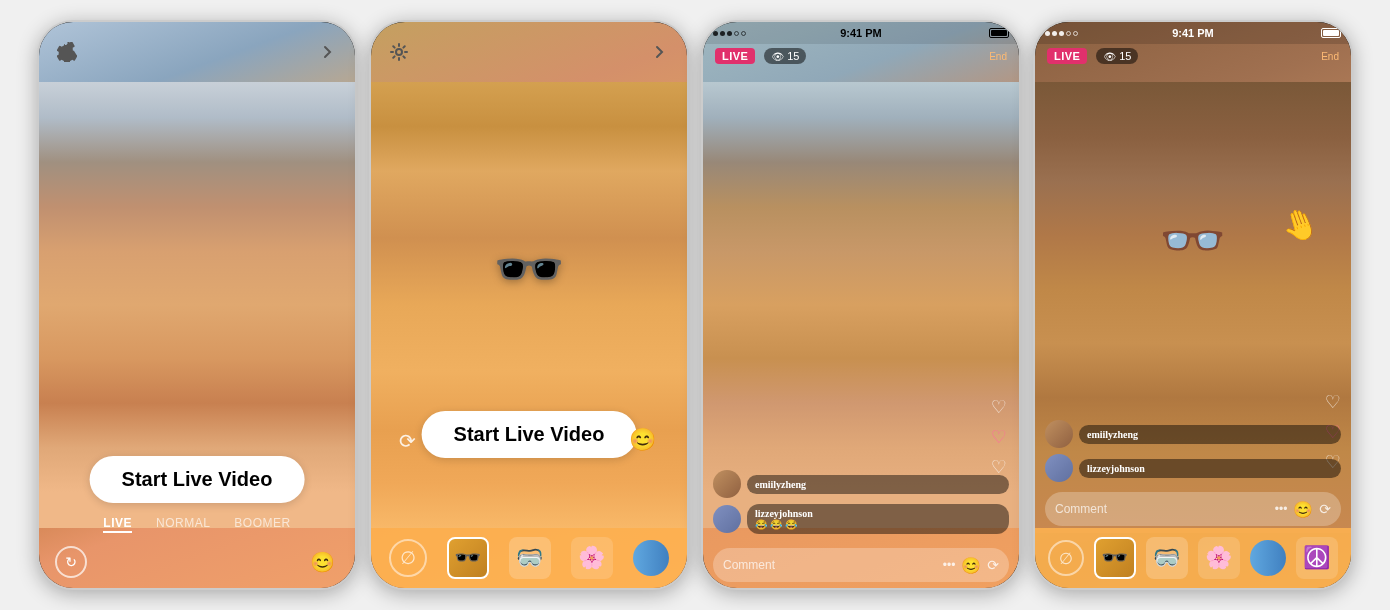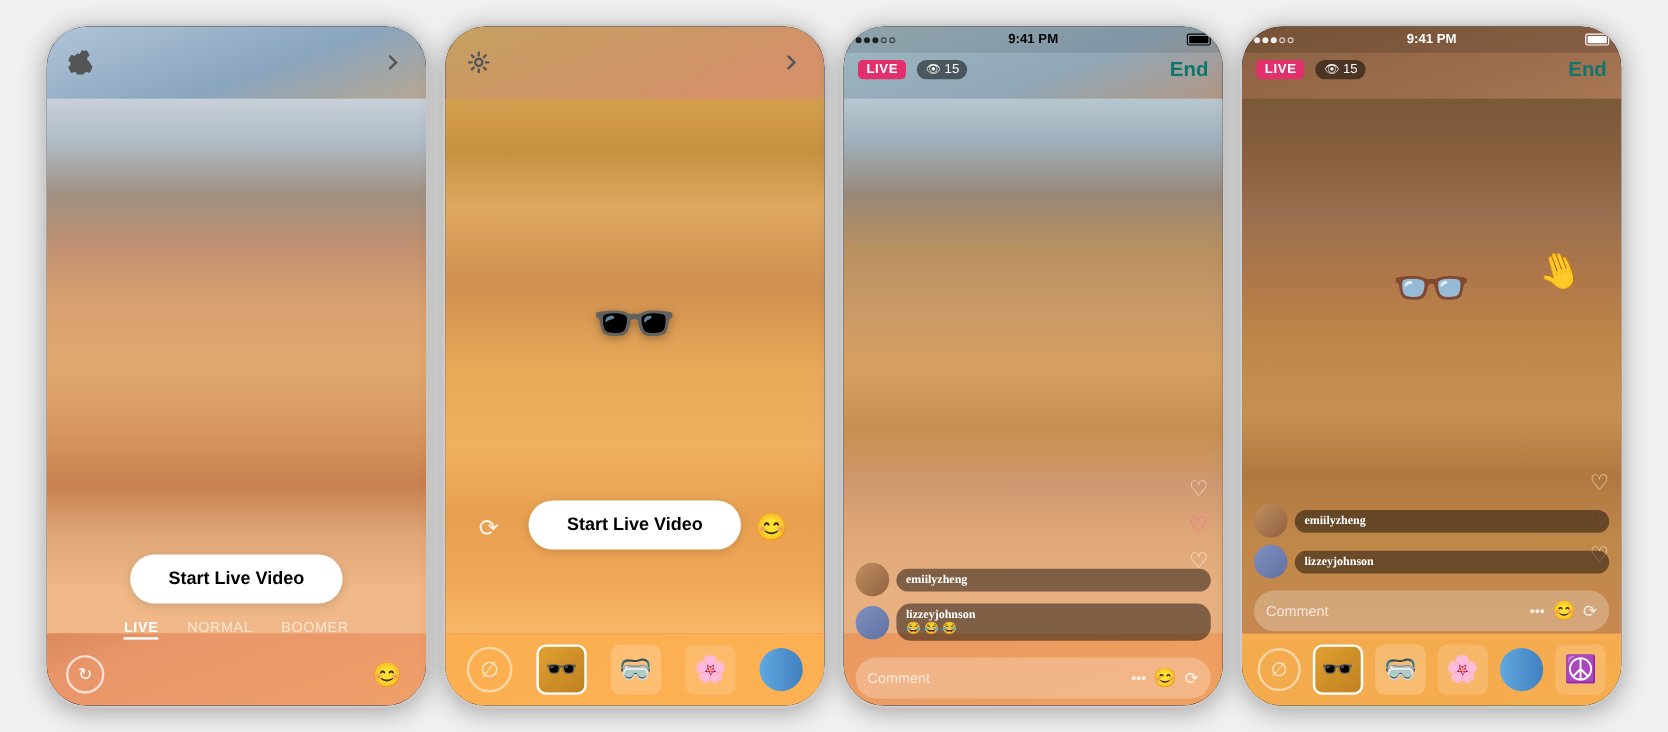--- a/index.html
+++ b/index.html
@@ -106,35 +106,35 @@
       font-size: 11px;
       padding: 2px 7px;
       border-radius: 12px;
       margin-left: 5px;
       display: flex;
       align-items: center;
       gap: 3px;
     }
 
     .end-btn {
-      color: #0f766e;
-      font-size: 17px;
-      font-weight: 700;
+      color: #fdba74;
+      font-size: 10px;
+      font-weight: 400;
     }
 
     
     .start-live-btn {
       position: absolute;
       bottom: 95px;
       left: 50%;
       transform: translateX(-50%);
       background: #fff;
       border-radius: 30px;
       padding: 12px 32px;
-      font-size: 15px;
+      font-size: 20px;
       font-weight: 600;
       color: #000;
       white-space: nowrap;
       z-index: 10;
       box-shadow: 0 2px 8px rgba(0,0,0,0.15);
     }
 
     
     .bottom-tabs {
       position: absolute;

